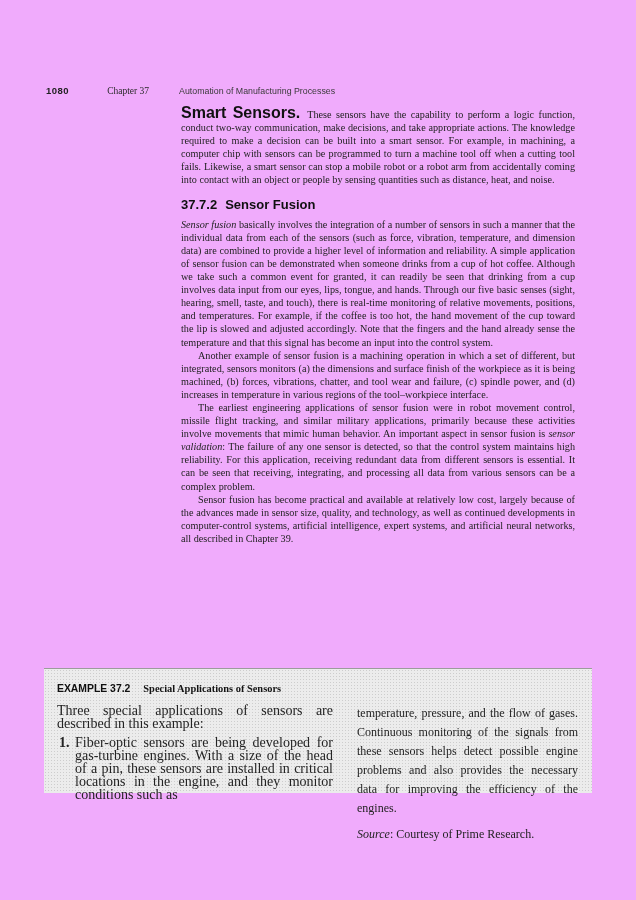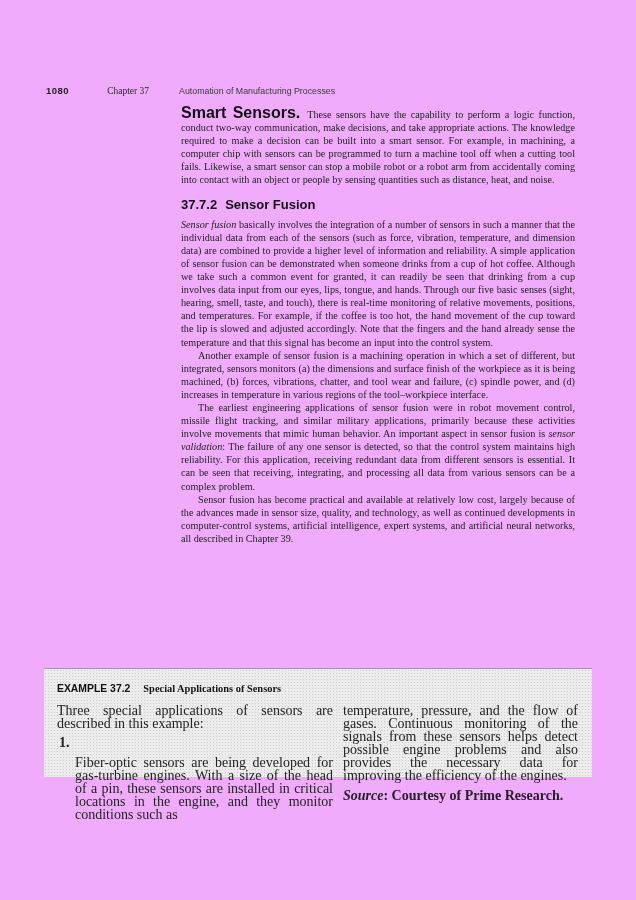--- a/index.html
+++ b/index.html
@@ -70,21 +70,21 @@
   }
   .section-number { margin-right: 8px; }
   .indent { text-indent: 17px; }
 
   
   .example-box {
     position: absolute;
     left: 44px;
     top: 668px;
     width: 548px;
-    height: 109px;
+    height: 125px;
     box-sizing: border-box;
     padding: 9px 14px 0 13px;
     border-top: 1px solid #9c9c9c;
     background-color: #ececec;
     background-image:
       radial-gradient(circle, #cdcdcd 0.45px, rgba(0,0,0,0) 0.55px),
       radial-gradient(circle, #d9d9d9 0.4px, rgba(0,0,0,0) 0.5px);
     background-size: 3px 3px, 5px 4px;
     background-position: 0 0, 1px 2px;
   }
@@ -104,37 +104,37 @@
   }
   .example-cols { display: flex; }
   .example-col-left {
     width: 276px;
     font-size: 14px;
     line-height: 13px;
     text-align: justify;
     color: #232323;
   }
   .example-col-right {
-    margin-left: 10px;
+    margin-left: 24px;
     flex: 1;
-    font-size: 14px;
-    line-height: 13px;
+    font-size: 12px;
+    line-height: 19px;
     text-align: justify;
     color: #232323;
   }
   .example-box p { margin: 0; }
   .example-intro { margin-bottom: 6px !important; }
   .numbered-item { display: flex; margin-top: 6px; }
   .item-number {
     flex: 0 0 16px;
     font-weight: bold;
     padding-left: 2px;
   }
-  .item-text { flex: 1; margin-top: 20px; }
-  .source-line { margin-top: 7px !important; font-weight: bold; }
+  .item-text { flex: 1; }
+  .source-line { margin-top: 7px !important; }
   .source-label { font-style: italic; }
 </style>
 </head>
 <body>
 
 <div class="page">
 
   <div class="running-head">
     <span class="page-number">1080</span>
     <span class="chapter-label">Chapter 37</span>

